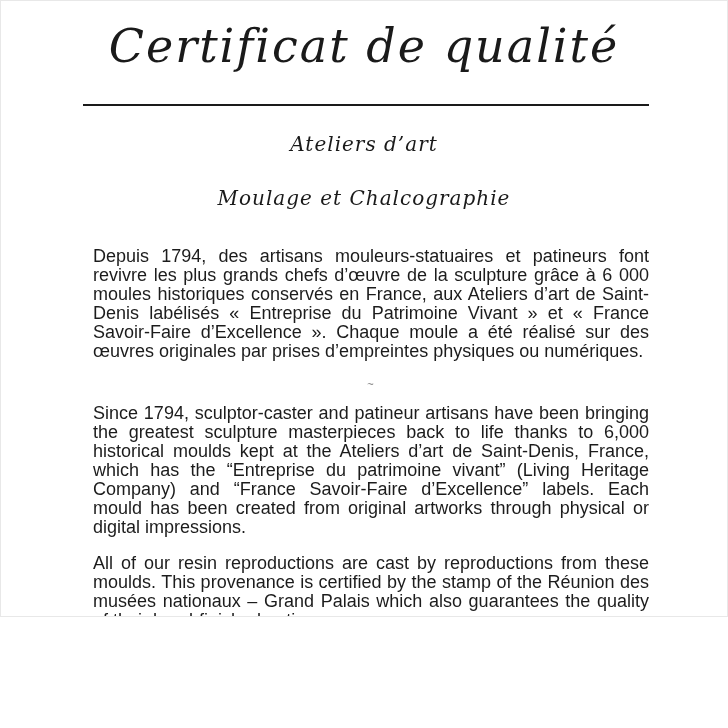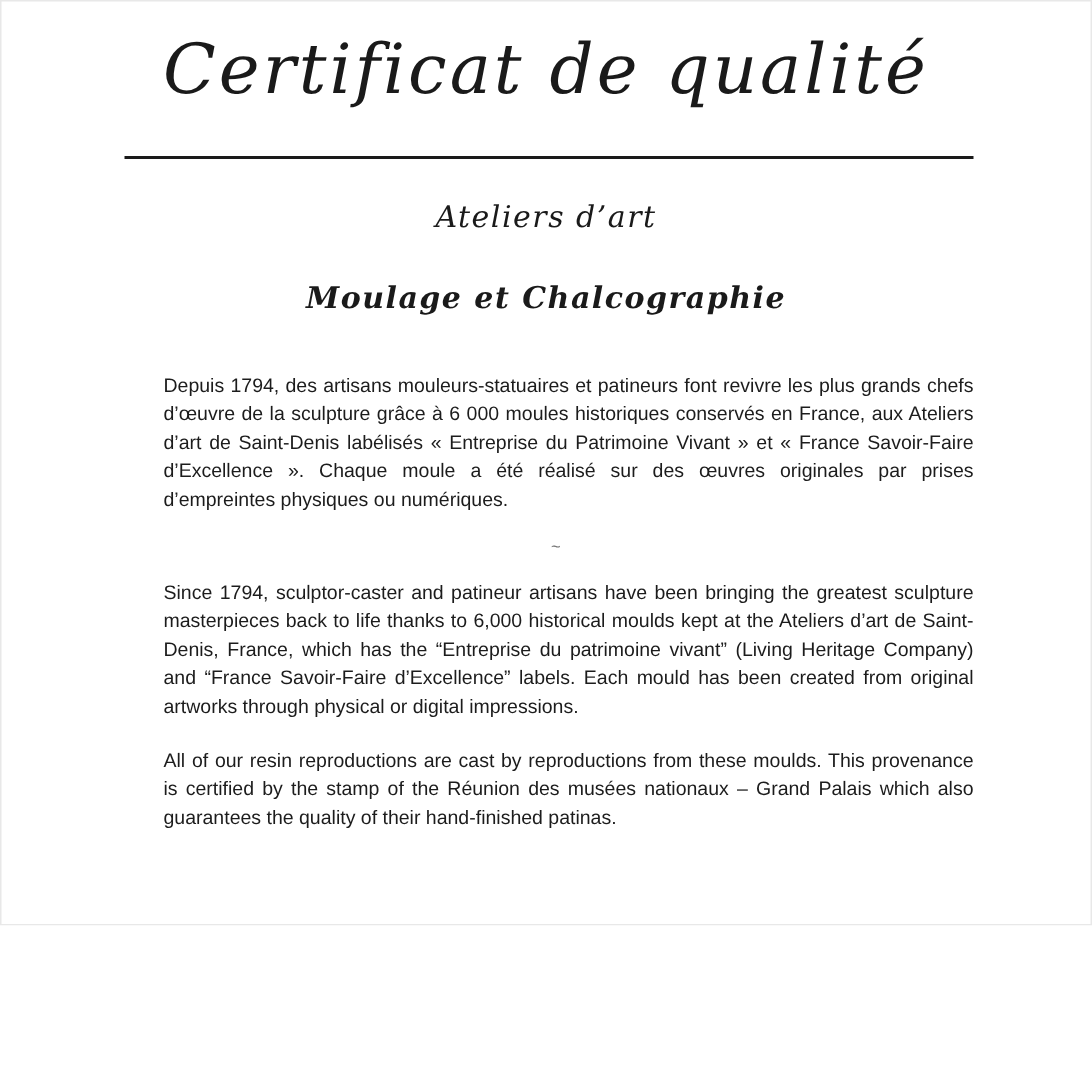--- a/index.html
+++ b/index.html
@@ -27,27 +27,27 @@
   }
   .rule{
     position:absolute;top:103px;left:82px;width:566px;height:2px;
     background:#1a1a1a;
   }
   .subtitle{
     position:absolute;left:0;right:0;
     font-size:20px;line-height:44px;letter-spacing:1px;
   }
   .sub1{top:121px;}
-  .sub2{top:175px;font-weight:bold;}
+  .sub2{top:175px;}
   .content{
     position:absolute;top:246px;left:92px;width:556px;
   }
   .content p{
-    margin:0 0 18px 16px;
-    font-size:13px;line-height:19px;
+    margin:0 0 18px 0;
+    font-size:18px;line-height:19px;
     text-align:justify;
   }
   .content p.en{
     margin-bottom:17px;
   }
   .tilde{
     text-align:center;color:#777;font-size:11px;line-height:11px;
     margin:2px 0 14px 0;
     letter-spacing:1px;
   }

